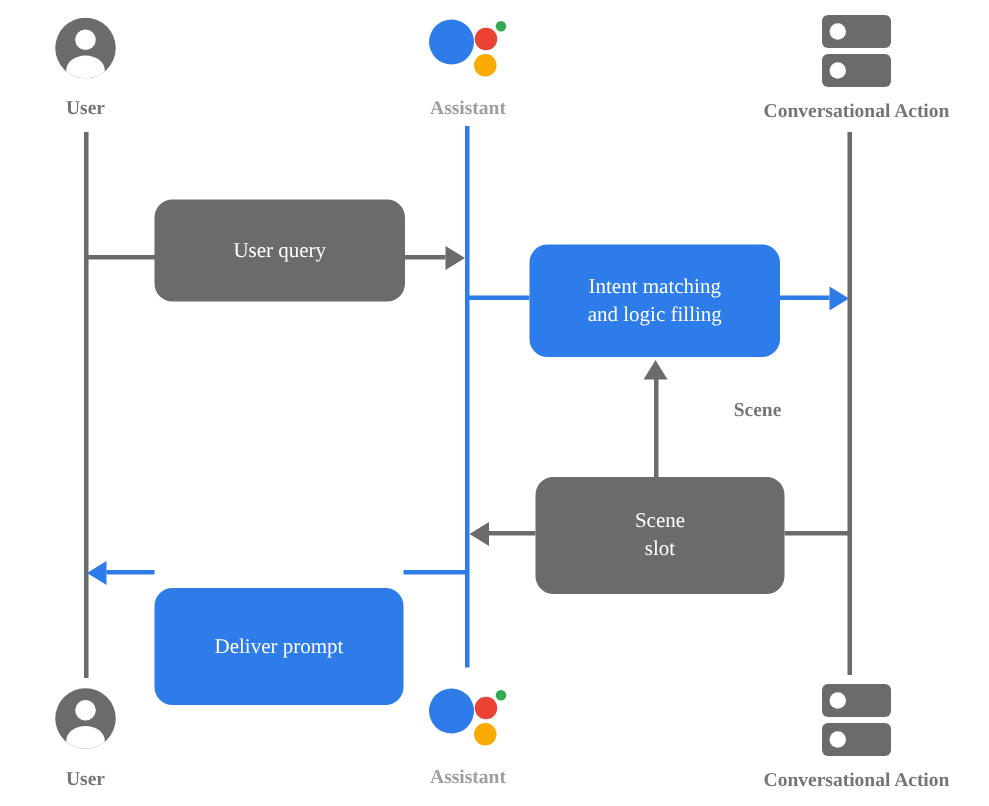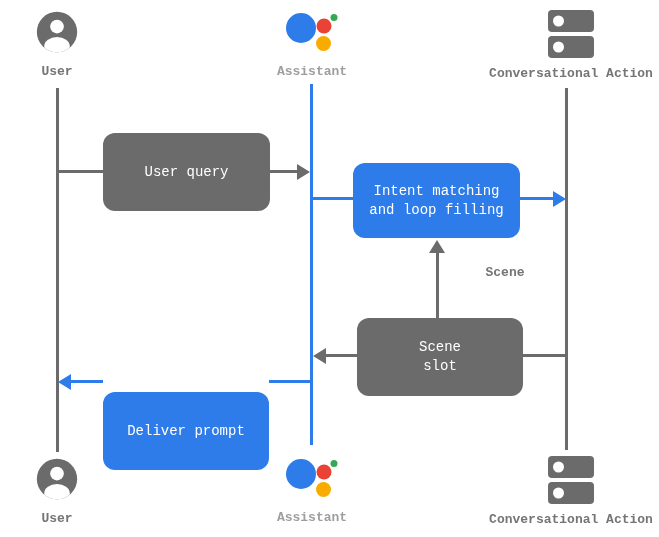--- a/index.html
+++ b/index.html
@@ -1,18 +1,18 @@
 <!DOCTYPE html>
 <html><head>
 <meta charset="utf-8">
 <style>
   html,body{margin:0;padding:0;background:#fff;}
   .canvas{
     position:relative;width:659px;height:537px;background:#fff;overflow:hidden;
-    font-family:Liberation Mono, monospace;
+    font-family:Liberation Serif, serif;
     --blue:#2d7ce9;--gray:#6b6b6b;--label:#757575;--assistant-label:#9e9e9e;
     --assistant-red:#ea4335;--assistant-green:#34a853;--assistant-yellow:#f9ab00;
   }
   .actor{position:absolute;text-align:center;}
   .actor svg{display:block;margin:0 auto;}
   .actor-label{font-size:13px;font-weight:bold;color:var(--label);}
   .actor-label.light{color:var(--assistant-label);}
   .lbl-m-user{margin-top:10px;}
   .lbl-m-assist{margin-top:10px;}
   .lbl-m-conv{margin-top:6px;}
@@ -90,30 +90,30 @@
       <rect class="icon-gray" x="1" y="0" width="46" height="22" rx="4"></rect>
       <circle class="fill-white" cx="11.5" cy="11" r="5.5"></circle>
       <rect class="icon-gray" x="1" y="26" width="46" height="22" rx="4"></rect>
       <circle class="fill-white" cx="11.5" cy="37" r="5.5"></circle>
     </svg>
     <div class="actor-label lbl-m-conv">Conversational Action</div>
   </div>
 
   <div class="hline gray-line" style="left:57px;top:170px;width:240px;"></div>
   <div class="arrow right" style="left:297px;top:164px;"></div>
-  <div class="box gray" style="left:103px;top:133px;width:167px;height:78px;">
+  <div class="box gray" style="left:103px;top:133px;width:167px;height:68px;">
     <span>User query</span>
   </div>
 
   <div class="hline blue-line" style="left:312px;top:197px;width:41px;"></div>
   <div class="hline blue-line" style="left:520px;top:197px;width:33px;"></div>
   <div class="arrow right blue" style="left:553px;top:191px;"></div>
   <div class="box blue" style="left:353px;top:163px;width:167px;height:75px;">
     <span>Intent matching</span>
-    <span>and loop filling</span>
+    <span>and logic filling</span>
   </div>
 
   <div class="vline gray-line" style="left:436px;top:252px;height:66px;"></div>
   <div class="arrow up" style="left:429px;top:240px;"></div>
   <div class="note" style="left:430px;top:265px;width:150px;">
     <div>Scene</div>
   </div>
 
   <div class="hline gray-line" style="left:523px;top:354px;width:44px;"></div>
   <div class="hline gray-line" style="left:326px;top:354px;width:31px;"></div>

